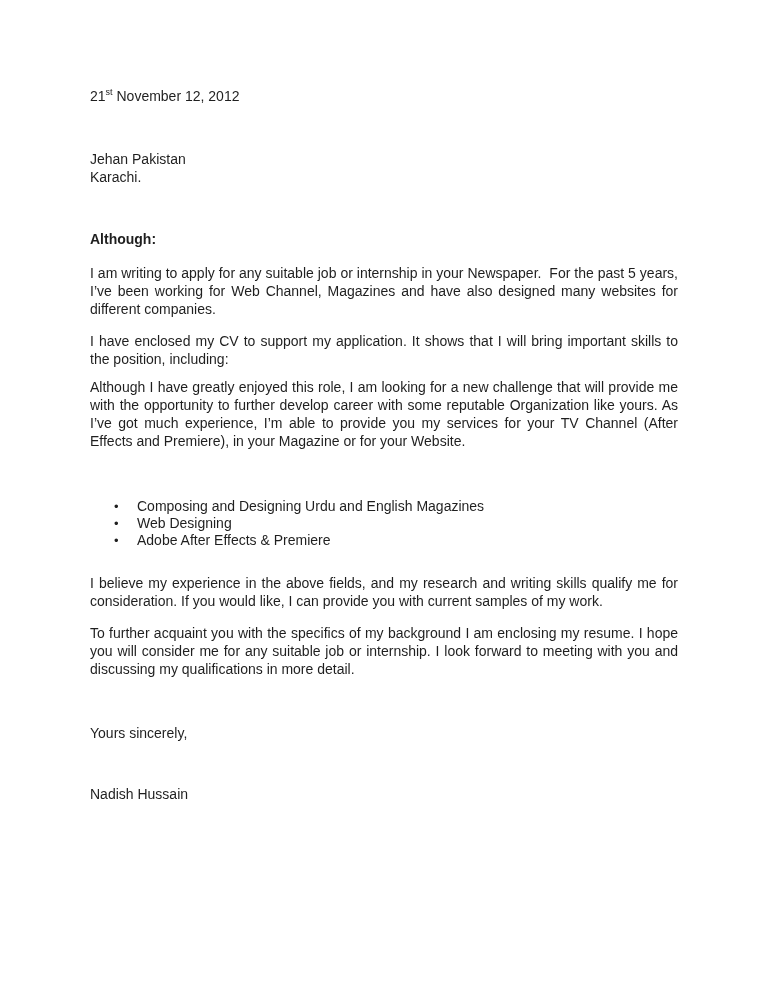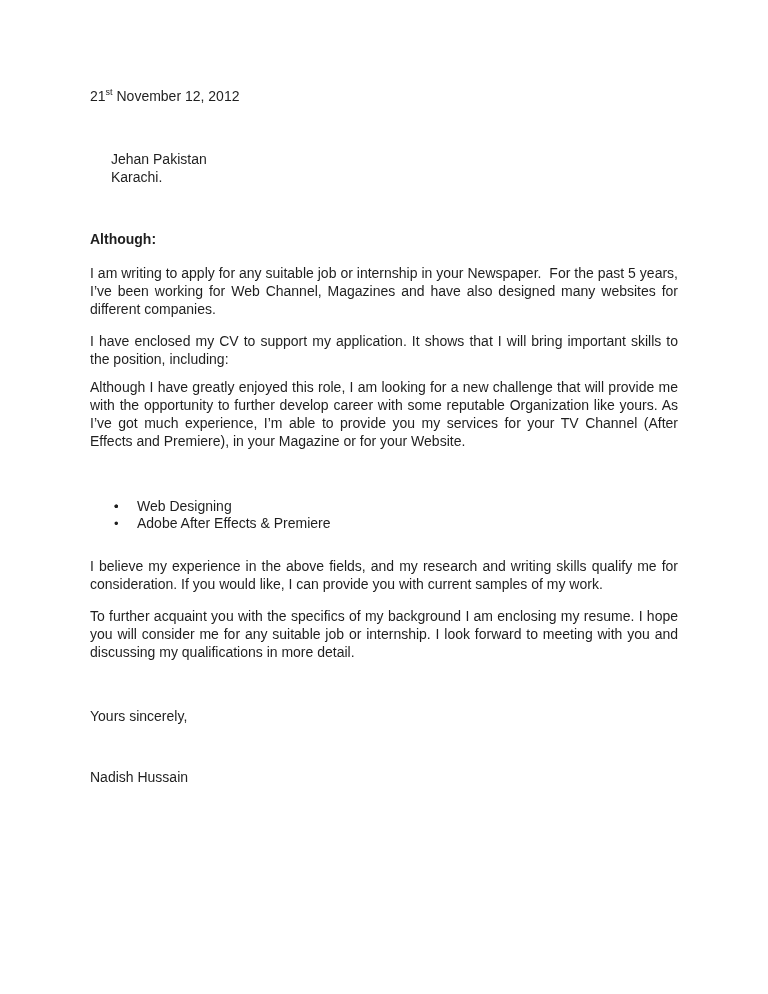--- a/index.html
+++ b/index.html
@@ -23,21 +23,20 @@
   .date-line {
     margin: 0;
   }
   .sup {
     font-size: 9px;
     vertical-align: super;
     line-height: 0;
   }
   .recipient {
     margin-top: 45px;
-    margin-left: 21px;
   }
   .subject-line {
     margin-top: 44px;
     display: flex;
     font-weight: bold;
   }
   .subject-label {
     width: 96px;
     flex: 0 0 96px;
   }
@@ -93,20 +92,21 @@
   </div>
 
 
   <p class="para p1">I am writing to apply for any suitable job or internship in your Newspaper.&nbsp; For the past 5 years, I’ve been working for Web Channel, Magazines and have also designed many websites for different companies.</p>
   <p class="para p3">I have enclosed my CV to support my application. It shows that I will bring important skills to the position, including:</p>
   <p class="para p2">Although I have greatly enjoyed this role, I am looking for a new challenge that will provide me with the opportunity to further develop career with some reputable Organization like yours. As I’ve got much experience, I’m able to provide you my services for your TV Channel (After Effects and Premiere), in your Magazine or for your Website.</p>
 
   <ul class="skills">
     <li class="skill">
       <span class="dot">•</span>
+      <span>Composing and Designing Urdu and English Magazines</span>
     </li>
     <li class="skill">
       <span class="dot">•</span>
       <span>Web Designing</span>
     </li>
     <li class="skill">
       <span class="dot">•</span>
       <span>Adobe After Effects &amp; Premiere</span>
     </li>
   </ul>

